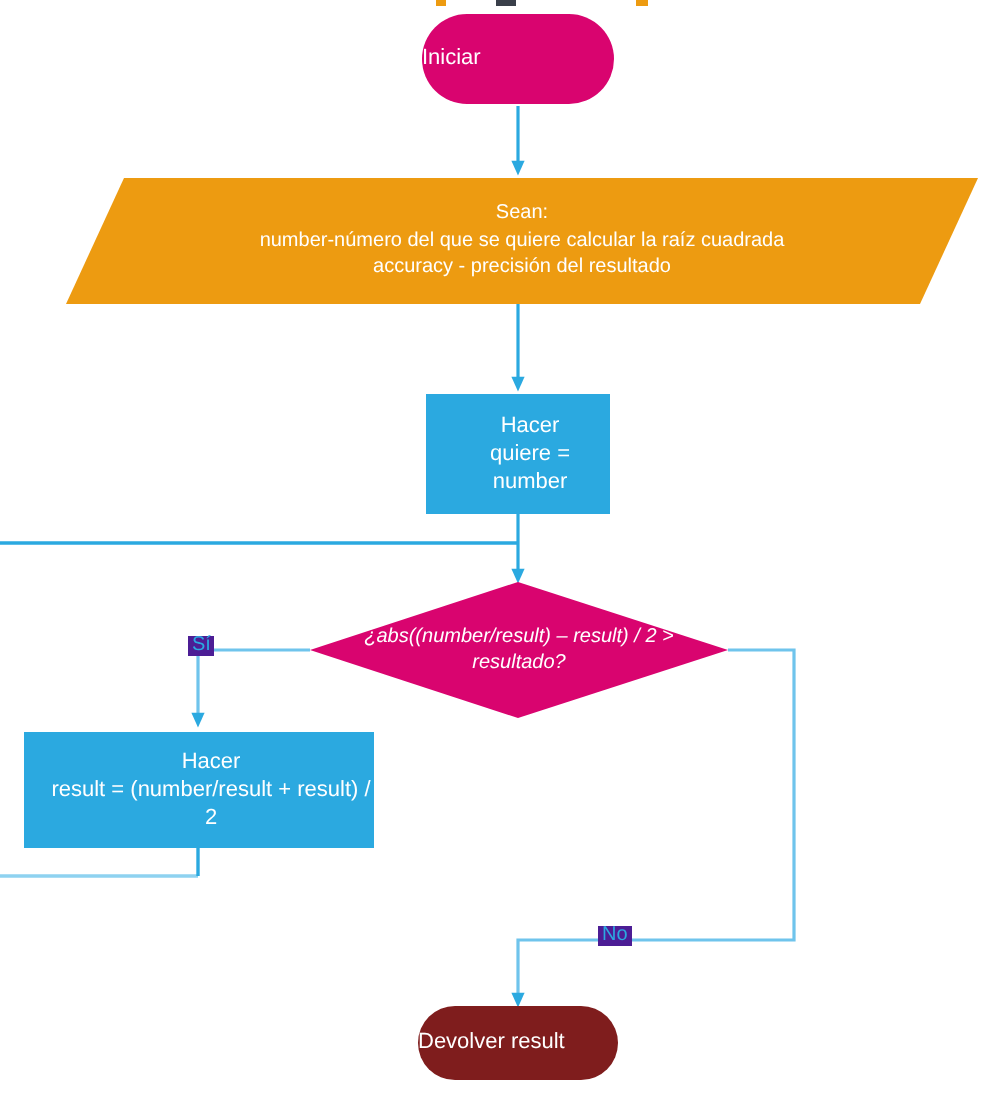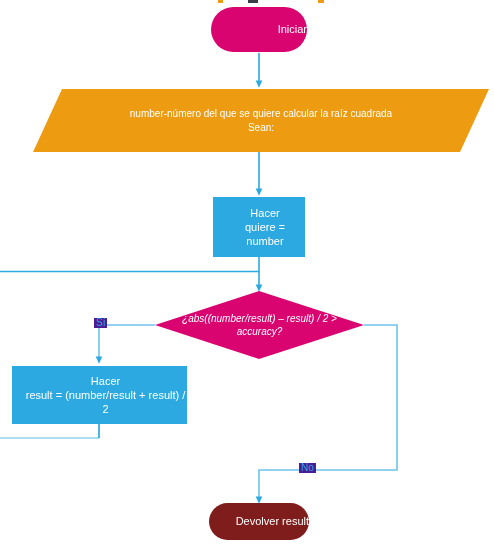--- a/index.html
+++ b/index.html
@@ -15,21 +15,21 @@
     width: 494px;
     height: 547px;
     background: #ffffff;
     overflow: hidden;
   }
   .node {
     position: absolute;
     box-sizing: border-box;
     display: flex;
     align-items: center;
-    justify-content: flex-end;
+    justify-content: flex-start;
     text-align: center;
     color: #ffffff;
     line-height: 1.28;
   }
   .terminal {
     border-radius: 999px;
     font-size: 11px;
   }
   .process {
     font-size: 11px;
@@ -125,39 +125,40 @@
 
   <div class="node terminal" style="left:211px;top:7px;width:96px;height:45px;background:#D9046F;">
     <span>Iniciar</span>
   </div>
 
   <svg class="layer" viewBox="0 0 494 547">
     <polygon points="33,152 62,89 489,89 460,152" fill="#ED9B11"></polygon>
   </svg>
   <div class="io-text" style="left:33px;top:89px;width:456px;height:63px;">
     <div>
+      <div>Sean:</div>
       <div>number-número del que se quiere calcular la raíz cuadrada</div>
-      <div>Sean:</div>
+      <div>accuracy - precisión del resultado</div>
     </div>
   </div>
 
   <div class="node process" style="left:213px;top:197px;width:92px;height:60px;background:#2BA9E0;">
     <div>
       <div>Hacer</div>
       <div>quiere = number</div>
     </div>
   </div>
 
   <svg class="layer" viewBox="0 0 494 547">
     <polygon points="259,291 364,325 259,359 155,325" fill="#D9046F"></polygon>
   </svg>
   <div class="decision-text" style="left:155px;top:291px;width:209px;height:68px;">
     <div>
       <div>¿abs((number/result) – result) / 2 &gt;</div>
-      <div>accuracy?</div>
+      <div>resultado?</div>
     </div>
   </div>
 
   <div class="node process" style="left:12px;top:366px;width:175px;height:58px;background:#2BA9E0;">
     <div>
       <div>Hacer</div>
       <div>result = (number/result + result) / 2</div>
     </div>
   </div>
 

